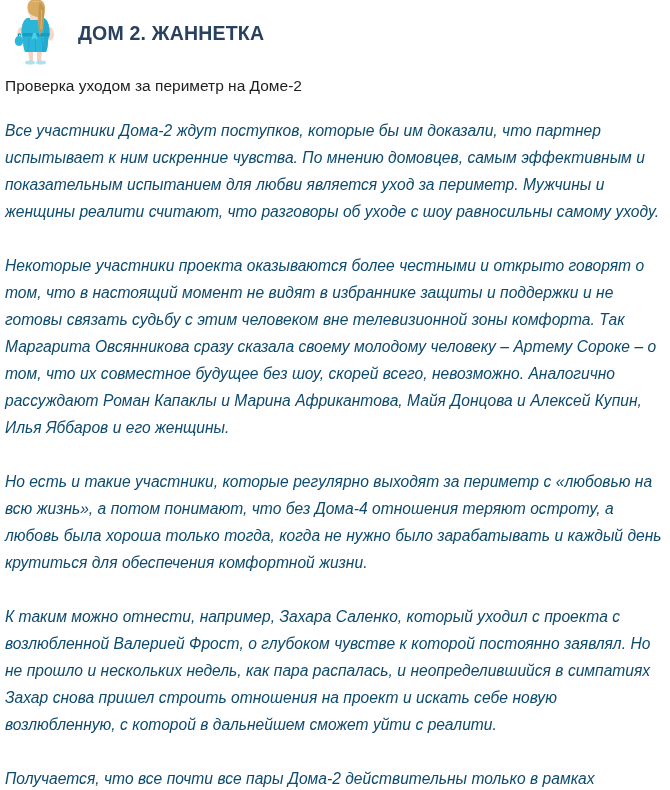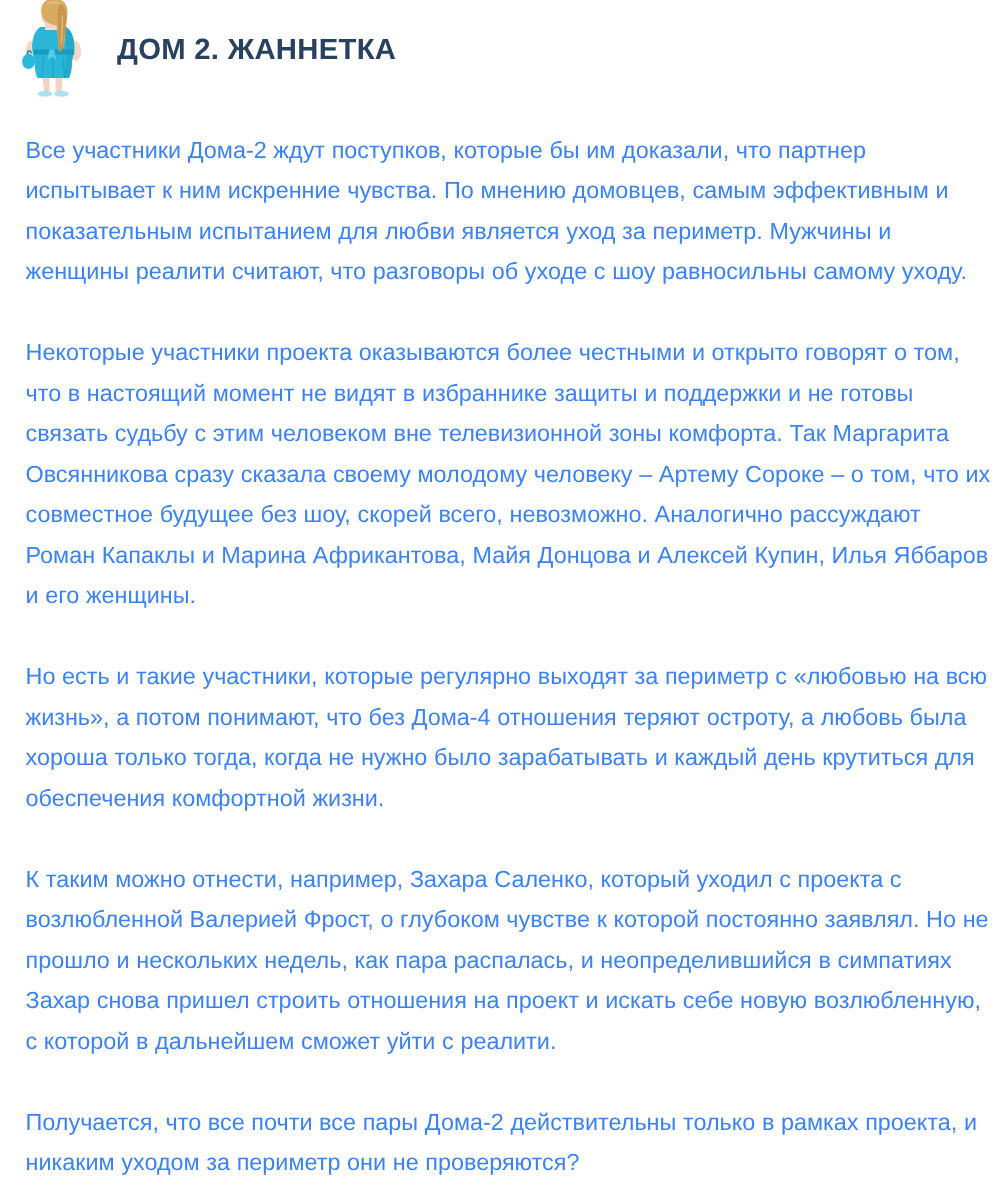--- a/index.html
+++ b/index.html
@@ -58,26 +58,27 @@
     line-height: 20px;
     color: #1d1d1d;
   }
 
   
   .article-body {
     margin-top: 21px;
     padding-left: 1px;
   }
   .article-body p {
-    margin: 0 0 27px 12px;
+    margin: 0 0 27px 0;
     font-size: 15.6px;
     line-height: 27px;
-    color: #3b82f6;
+    color: #0c4a6e;
     text-align: left;
     word-spacing: 0.1px;
+    font-style: italic;
   }
   .article-body p:last-child {
     margin-bottom: 0;
   }
 </style>
 </head>
 <body>
 
 <div class="page">
 
@@ -116,20 +117,21 @@
         <path d="M33.5 2 C37.5 4 38.8 9 38.2 14.5 C37.6 20 36.8 26 35.8 31 C35.4 33 34.6 34.4 33.5 35 C32.8 31 33 25 32.6 19 C32.3 13 32.6 6.5 33.5 2 Z" fill="#c2914a" opacity="0.8"></path>
         <path d="M24 3 C27 0.5 33 0.5 36 3 C33 1.8 27 1.8 24 3 Z" fill="#e8c488"></path>
 
         <path d="M35.5 10 C35.8 16 35.4 23 34.8 29" stroke="#e8c488" stroke-width="0.9" fill="none" opacity="0.85"></path>
       </svg>
     </div>
 
     <div class="brand-title">ДОМ 2. ЖАННЕТКА</div>
   </div>
 
+  <div class="article-subtitle">Проверка уходом за периметр на Доме-2</div>
 
   <div class="article-body">
     <p>Все участники Дома-2 ждут поступков, которые бы им доказали, что партнер испытывает к ним искренние чувства. По мнению домовцев, самым эффективным и показательным испытанием для любви является уход за периметр. Мужчины и женщины реалити считают, что разговоры об уходе с шоу равносильны самому уходу.</p>
     <p>Некоторые участники проекта оказываются более честными и открыто говорят о том, что в настоящий момент не видят в избраннике защиты и поддержки и не готовы связать судьбу с этим человеком вне телевизионной зоны комфорта. Так Маргарита Овсянникова сразу сказала своему молодому человеку – Артему Сороке – о том, что их совместное будущее без шоу, скорей всего, невозможно. Аналогично рассуждают Роман Капаклы и Марина Африкантова, Майя Донцова и Алексей Купин, Илья Яббаров и его женщины.</p>
     <p>Но есть и такие участники, которые регулярно выходят за периметр с «любовью на всю жизнь», а потом понимают, что без Дома-4 отношения теряют остроту, а любовь была хороша только тогда, когда не нужно было зарабатывать и каждый день крутиться для обеспечения комфортной жизни.</p>
     <p>К таким можно отнести, например, Захара Саленко, который уходил с проекта с возлюбленной Валерией Фрост, о глубоком чувстве к которой постоянно заявлял. Но не прошло и нескольких недель, как пара распалась, и неопределившийся в симпатиях Захар снова пришел строить отношения на проект и искать себе новую возлюбленную, с которой в дальнейшем сможет уйти с реалити.</p>
     <p>Получается, что все почти все пары Дома-2 действительны только в рамках проекта, и никаким уходом за периметр они не проверяются?</p>
   </div>
 
 </div>

